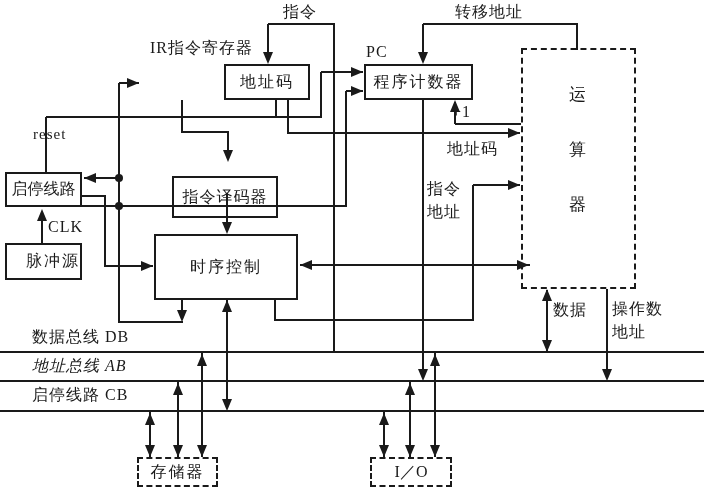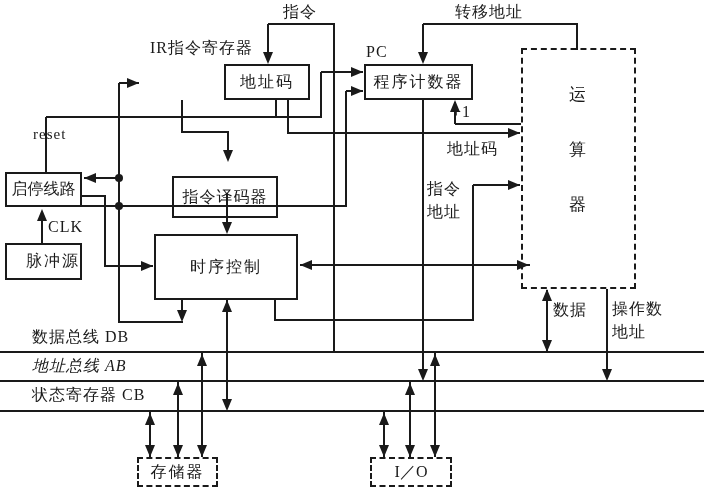--- a/index.html
+++ b/index.html
@@ -36,21 +36,21 @@
   <div class="lbl" style="left:33px;top:126px;font-size:15px;">reset</div>
   <div class="lbl" style="left:48px;top:210px;margin-top:8px;">CLK</div>
   <div class="lbl" style="left:452px;top:103px;">+1</div>
   <div class="lbl" style="left:447px;top:140px;">地址码</div>
   <div class="lbl2" style="left:427px;top:177px;"><span>指令</span><br><span>地址</span></div>
   <div class="lbl" style="left:553px;top:301px;">数据</div>
   <div class="lbl2" style="left:612px;top:297px;"><span>操作数</span><br><span>地址</span></div>
 
   <div class="lbl" style="left:32px;top:328px;">数据总线 DB</div>
   <div class="lbl" style="left:32px;top:357px;font-style:italic;">地址总线 AB</div>
-  <div class="lbl" style="left:32px;top:386px;">状态寄存器 CB</div>
+  <div class="lbl" style="left:32px;top:386px;">启停线路 CB</div>
 
   <div class="box" style="left:224px;top:64px;width:86px;height:36px;">
       <span>地址码</span>
     </div>
   <div class="box" style="left:364px;top:64px;width:109px;height:36px;">
       <span>程序计数器</span>
     </div>
   <div class="box" style="left:5px;top:172px;width:77px;height:35px;letter-spacing:0;">
       <span>启停线路</span>
     </div>

